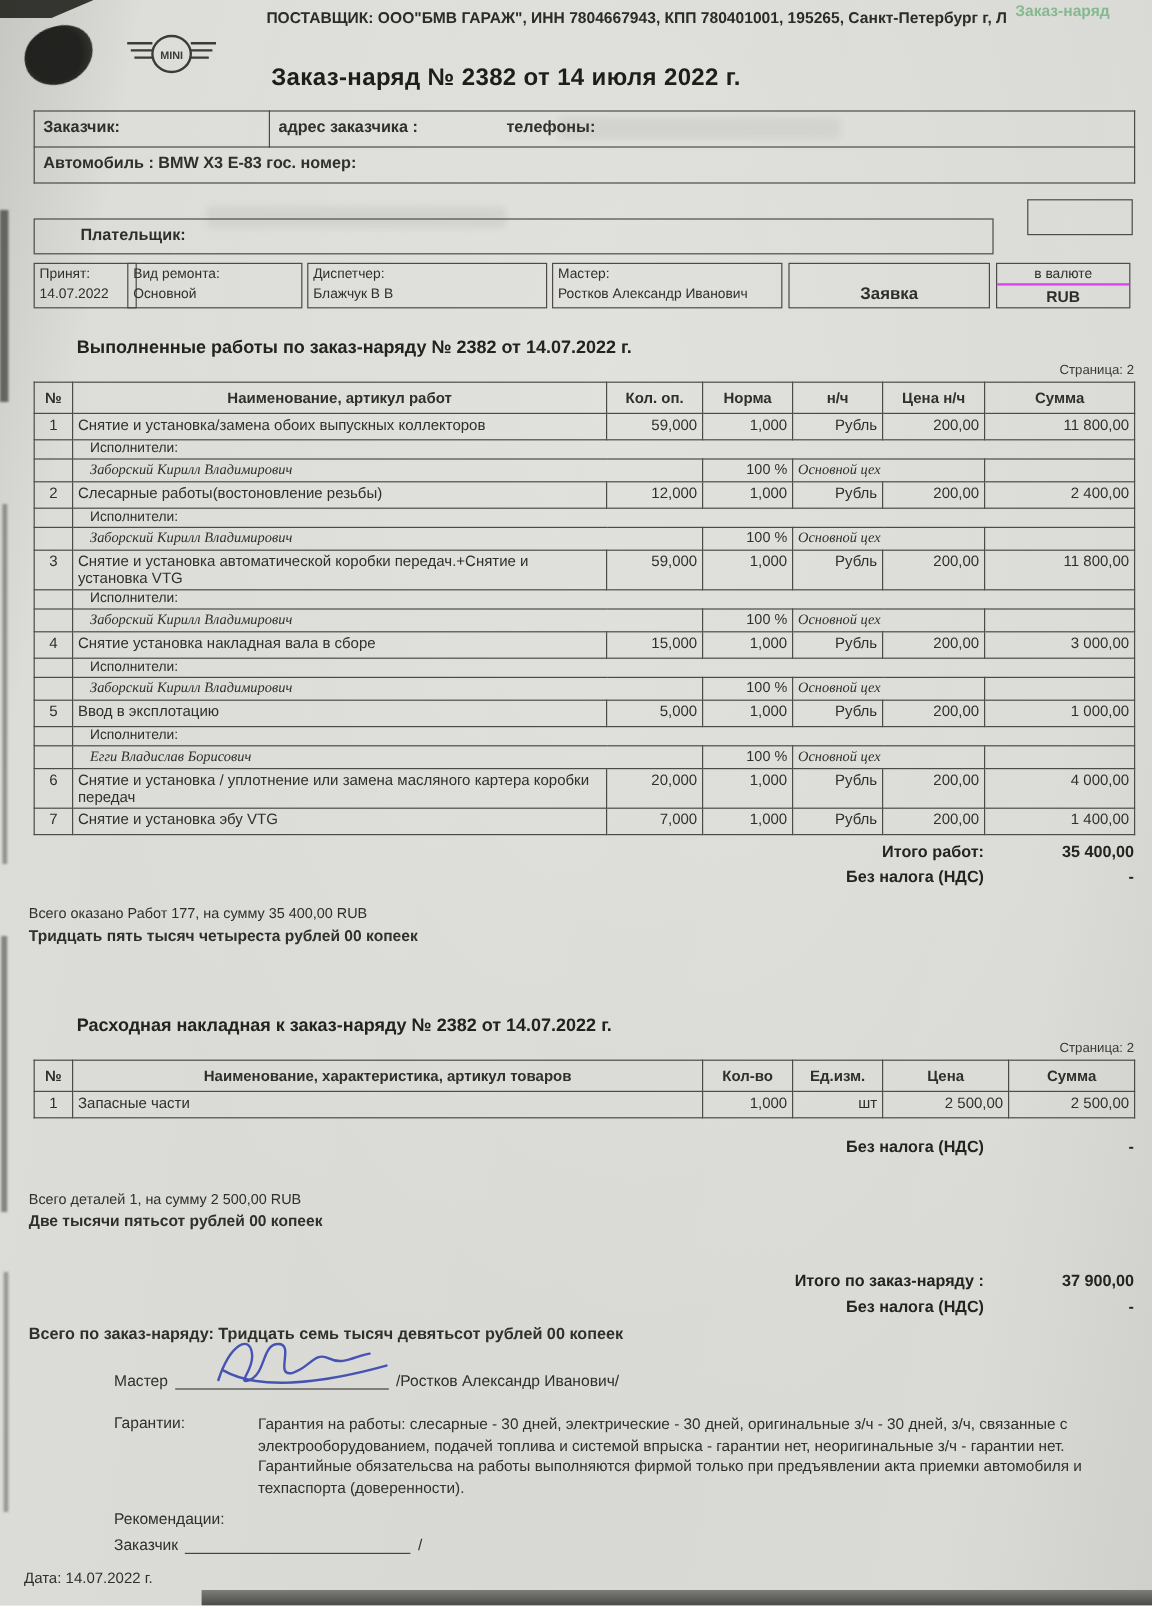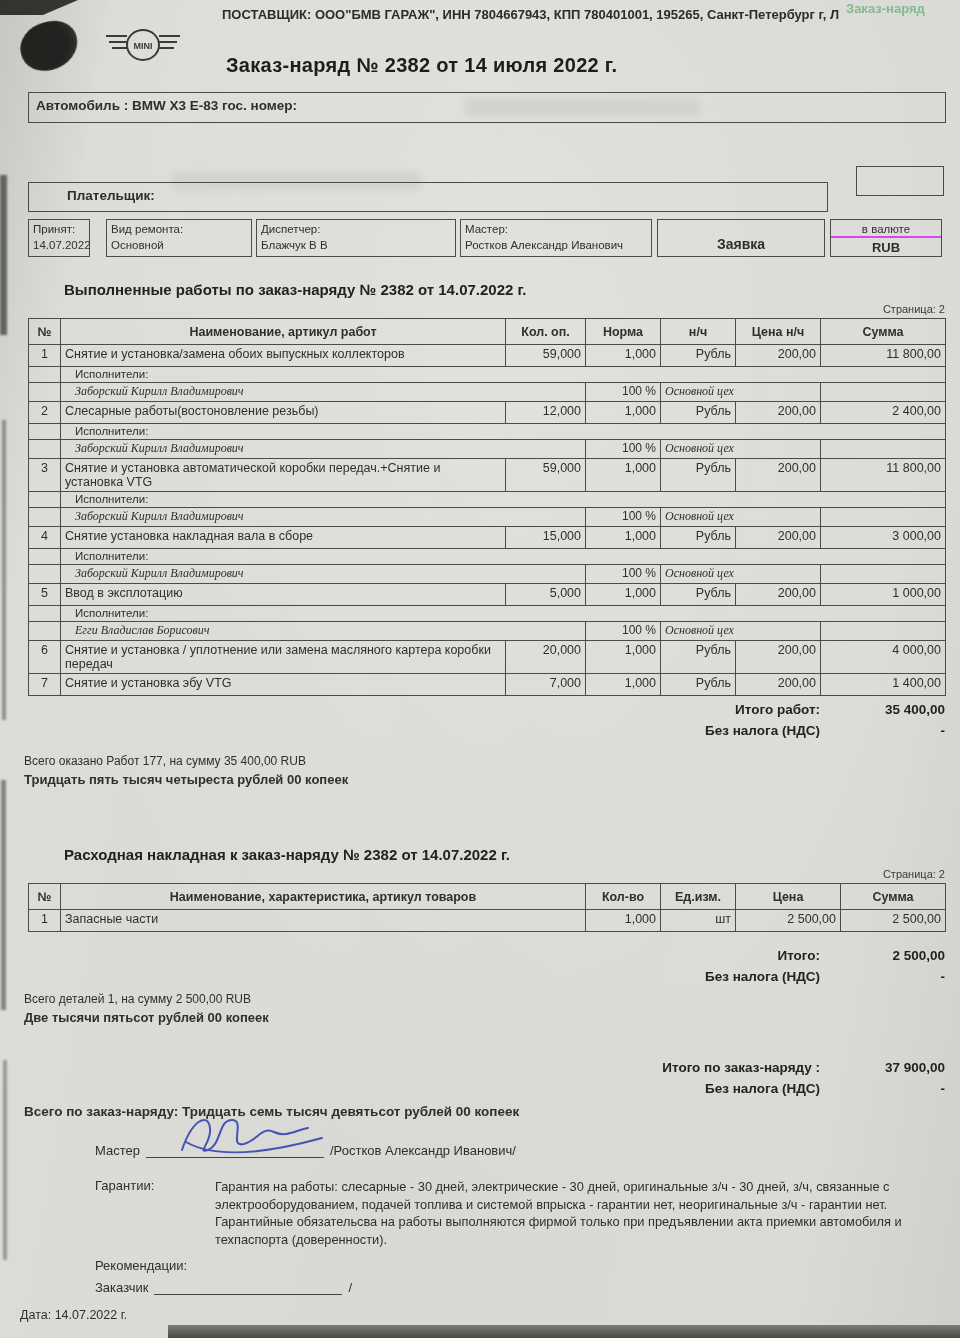--- a/index.html
+++ b/index.html
@@ -115,32 +115,39 @@
 </div>
 
 <div class="abs doc-title">Заказ-наряд № 2382 от 14 июля 2022 г.</div>
 
 <table class="abs ctab" style="left:28px;top:92px;">
   <colgroup>
       <col style="width:196px">
       <col style="width:721px">
     </colgroup>
   <tbody>
+      <tr>
+    <td>Заказчик:</td>
+    <td>
+      <span>адрес заказчика :</span>
+      <span class="gapspan">телефоны:</span>
+    </td>
+  </tr>
   <tr>
     <td colspan="2">Автомобиль : BMW X3 E-83  гос. номер:</td>
   </tr>
 </tbody>
   </table>
 
 <div class="abs payerbox">
   <span>Плательщик:</span>
 </div>
 <div class="abs sidebox"></div>
 
-<div class="ibox" style="left:28px;width:62px;">
+<div class="ibox" style="left:28px;width:86px;">
   <div>Принят:</div>
   <div class="val">14.07.2022</div>
 </div>
 <div class="ibox" style="left:106px;width:146px;">
   <div>Вид ремонта:</div>
   <div class="val">Основной</div>
 </div>
 <div class="ibox" style="left:256px;width:200px;">
   <div>Диспетчер:</div>
   <div class="val">Блажчук В В</div>
@@ -353,24 +360,20 @@
       <td class="num">1,000</td>
       <td class="num">шт</td>
       <td class="num">2 500,00</td>
       <td class="num">2 500,00</td>
     </tr>
   </tbody>
 </table>
 
 <div class="abs totals" style="left:538px;top:948px;">
   <div class="trow">
-    <span class="tlabel">Итого:</span>
-    <span class="tval">2 500,00</span>
-  </div>
-  <div class="trow">
     <span class="tlabel">Без налога (НДС)</span>
     <span class="tval">-</span>
   </div>
 </div>
 
 <div class="abs sumline1" style="left:24px;top:992px;">Всего деталей 1, на сумму 2 500,00 RUB</div>
 <div class="abs sumline2" style="left:24px;top:1010px;">Две тысячи пятьсот рублей 00 копеек</div>
 
 <div class="abs totals" style="left:538px;top:1060px;">
   <div class="trow">

